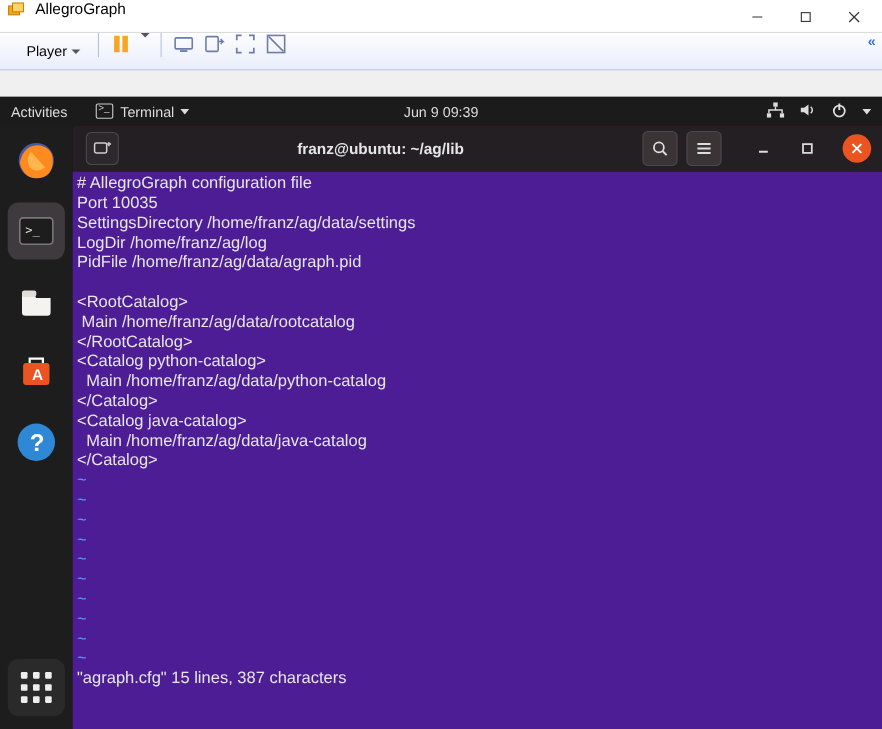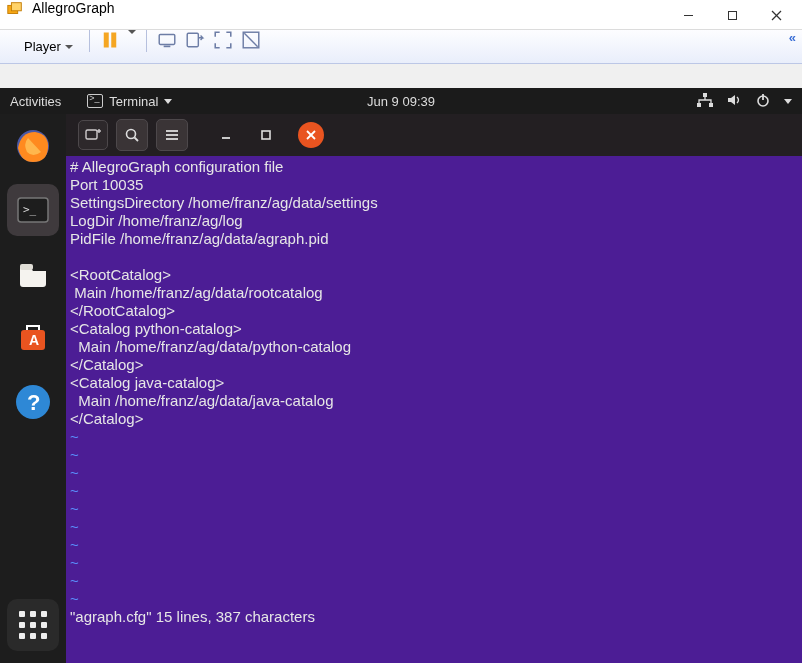--- a/index.html
+++ b/index.html
@@ -275,20 +275,21 @@
 
     <div class="content-area">
       <div class="term-titlebar">
         <div class="newtab-btn">
           <svg width="18" height="18" viewBox="0 0 18 18">
               <rect x="2" y="4" width="11" height="9" rx="1.5" fill="none" stroke="#cfcbcd" stroke-width="1.4"></rect>
               <line x1="13" y1="5" x2="17" y2="5" stroke="#cfcbcd" stroke-width="1.4"></line>
               <line x1="15" y1="3" x2="15" y2="7" stroke="#cfcbcd" stroke-width="1.4"></line>
             </svg>
         </div>
+        <div class="ttitle">franz@ubuntu: ~/ag/lib</div>
         <div class="tt-btn">
           <svg width="16" height="16" viewBox="0 0 16 16">
               <circle cx="7" cy="7" r="4.5" fill="none" stroke="#ddd" stroke-width="1.6"></circle>
               <line x1="10.5" y1="10.5" x2="14" y2="14" stroke="#ddd" stroke-width="1.8"></line>
             </svg>
         </div>
         <div class="tt-btn">
           <svg width="16" height="16" viewBox="0 0 16 16">
               <line x1="2" y1="4" x2="14" y2="4" stroke="#ddd" stroke-width="1.8"></line>
               <line x1="2" y1="8" x2="14" y2="8" stroke="#ddd" stroke-width="1.8"></line>

